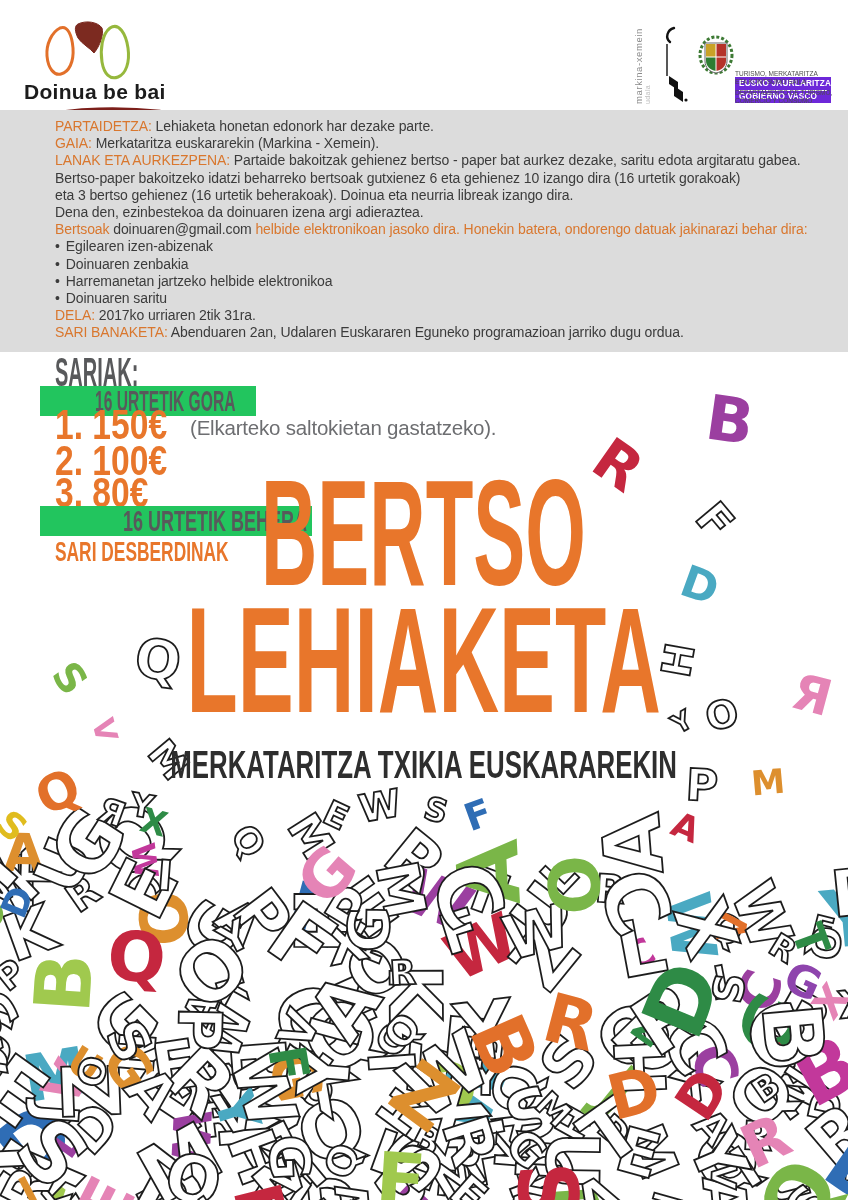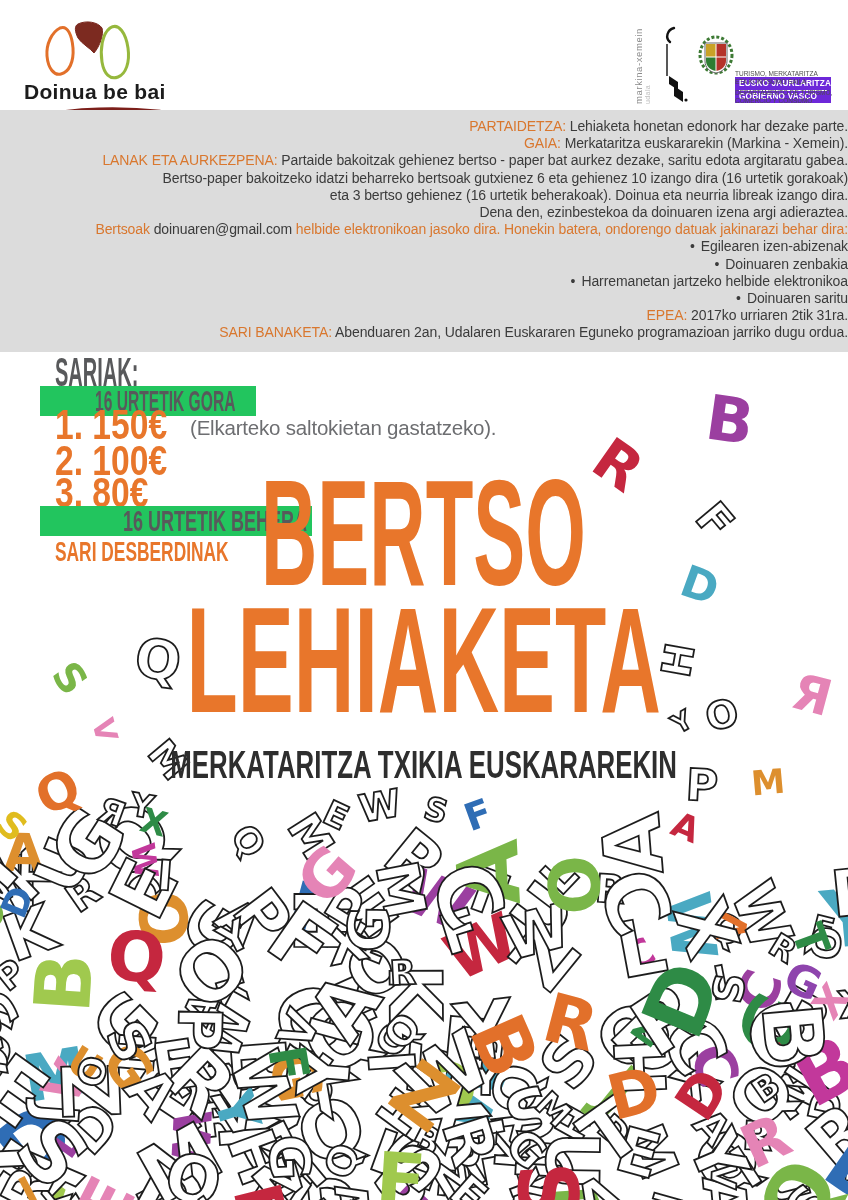--- a/index.html
+++ b/index.html
@@ -16,21 +16,21 @@
   .mx-mark{margin-left:2px;}
   .gov-logo{position:absolute;left:698px;top:33px;width:145px;}
   .gov-shield{position:absolute;left:0;top:2px;}
   .gov-banner{position:absolute;left:37px;top:8px;width:88px;background:#6d28d9;padding:2px 4px;margin-top:36px;}
   .gov-banner .row{font-size:8.2px;font-weight:bold;color:#ffffff;letter-spacing:.2px;line-height:9.5px;white-space:nowrap;}
   .gov-banner .row:first-child{border-bottom:1px solid #ffffff;padding-bottom:1px;margin-bottom:1px;}
   .gov-dept{position:absolute;left:37px;top:37px;font-size:6.5px;color:#4d4d4d;line-height:7.5px;white-space:nowrap;}
   .gov-dept .gap{height:4px;}
   
   .info-panel{position:absolute;left:0;top:110px;width:848px;height:242px;background:#dcdcdc;
-              padding:8px 0 16px 55px;box-sizing:border-box;text-align:right;}
+              padding:8px 0 16px 55px;box-sizing:border-box;}
   .info-line{font-size:14px;line-height:17.2px;color:#3b3b3b;white-space:nowrap;letter-spacing:-.1px;}
   .seg-label{color:#d9772e;}
   .seg-body{color:#3b3b3b;}
   .info-line.small{font-size:11.5px;letter-spacing:.2px;padding-top:2px;}
   .bullet-dot{margin-right:6px;}
   
   .hand{font-weight:bold;display:inline-block;transform-origin:0 50%;white-space:nowrap;}
   .sariak{position:absolute;left:55px;top:350px;font-size:40px;color:#58595b;transform:scaleX(.5);}
   .band{position:absolute;left:0;background:#22c55e;height:30px;margin-left:40px;}
   .band1{top:386px;width:216px;}
@@ -378,21 +378,21 @@
       <div class="info-line"><span class="seg-label">GAIA: </span><span class="seg-body">Merkataritza euskararekin (Markina - Xemein).</span></div>
       <div class="info-line"><span class="seg-label">LANAK ETA AURKEZPENA: </span><span class="seg-body">Partaide bakoitzak gehienez bertso - paper bat aurkez dezake, saritu edota argitaratu gabea.</span></div>
       <div class="info-line"><span class="seg-body">Bertso-paper bakoitzeko idatzi beharreko bertsoak gutxienez 6 eta gehienez 10 izango dira (16 urtetik gorakoak)</span></div>
       <div class="info-line"><span class="seg-body">eta 3 bertso gehienez (16 urtetik beherakoak). Doinua eta neurria libreak izango dira.</span></div>
       <div class="info-line"><span class="seg-body">Dena den, ezinbestekoa da doinuaren izena argi adieraztea.</span></div>
       <div class="info-line"><span class="seg-label">Bertsoak </span><span class="seg-body">doinuaren@gmail.com</span><span class="seg-label"> helbide elektronikoan jasoko dira. Honekin batera, ondorengo datuak jakinarazi behar dira:</span></div>
       <div class="info-line"><span class="bullet-dot seg-body">•</span><span class="seg-body">Egilearen izen-abizenak</span></div>
       <div class="info-line"><span class="bullet-dot seg-body">•</span><span class="seg-body">Doinuaren zenbakia</span></div>
       <div class="info-line"><span class="bullet-dot seg-body">•</span><span class="seg-body">Harremanetan jartzeko helbide elektronikoa</span></div>
       <div class="info-line"><span class="bullet-dot seg-body">•</span><span class="seg-body">Doinuaren saritu</span></div>
-      <div class="info-line"><span class="seg-label">EPEA: </span><span class="seg-body">2017ko urriaren 2tik 31ra.</span></div>
+      <div class="info-line"><span class="seg-label">DELA: </span><span class="seg-body">2017ko urriaren 2tik 31ra.</span></div>
       <div class="info-line"><span class="seg-label">SARI BANAKETA: </span><span class="seg-body">Abenduaren 2an, Udalaren Euskararen Eguneko programazioan jarriko dugu ordua.</span></div>
     </div>
 
   <div class="sariak hand">SARIAK:</div>
   <div class="band band1">
     <span class="hand">16 URTETIK GORA</span>
   </div>
   <div class="prize prize1 hand">1. 150€</div>
   <div class="prize-note">(Elkarteko saltokietan gastatzeko).</div>
   <div class="prize prize2 hand">2. 100€</div>

